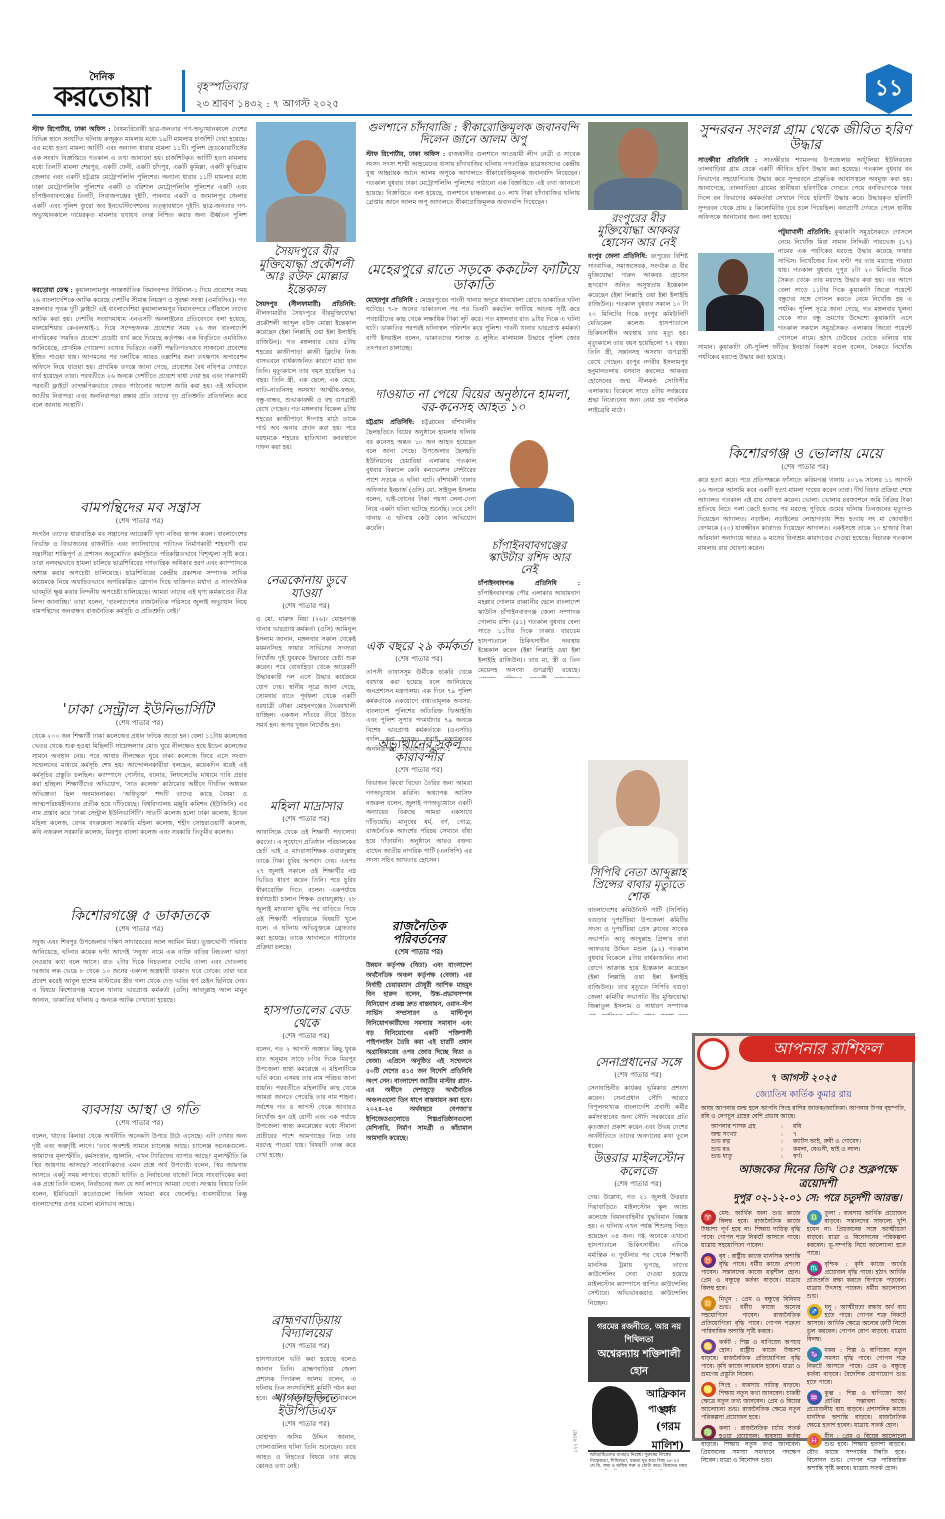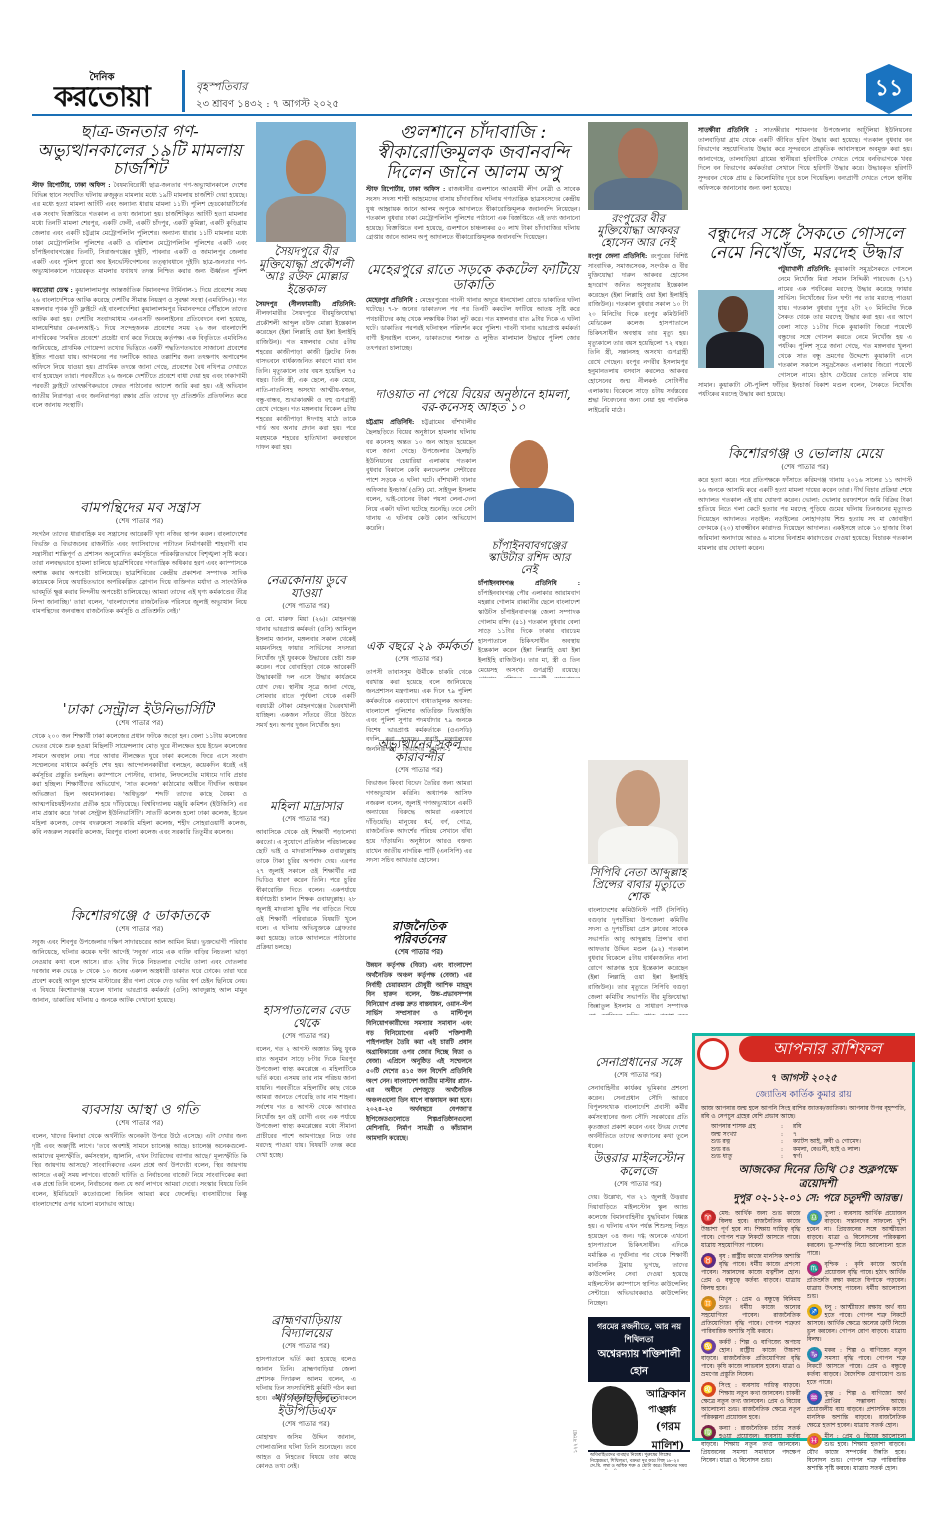--- a/index.html
+++ b/index.html
@@ -22,32 +22,32 @@
   .hl-lg { font-size: 17px; }
   .hl-md { font-size: 14px; }
   .hl-sm { font-size: 12px; }
   .cont { font-size: 7px; text-align: center; color: #333; margin-bottom: 2px; }
   .body { font-size: 6.2px; line-height: 9.6px; text-align: justify; color: #333; overflow: hidden; }
   .body b { color: #111; }
   .photo { background: #b9a99a; position: relative; overflow: hidden; }
   .photo .head { position: absolute; border-radius: 50% 50% 45% 45%; }
   .photo .torso { position: absolute; border-radius: 40% 40% 0 0; }
 
-  .ad { position: absolute; background: #0f172a; color: #fff; text-align: center; }
+  .ad { position: absolute; background: #404040; color: #fff; text-align: center; }
   .ad .a1 { font-size: 8px; font-weight: bold; padding-top: 3px; }
   .ad .a2 { font-size: 10px; font-weight: bold; }
   .ad .mid { background: #fff; color: #111; margin: 2px 0; height: 68px; position: relative; }
   .ad .mid .horse { position: absolute; left: 4px; top: 4px; width: 46px; height: 60px; background: #222; border-radius: 40% 60% 30% 40%; }
   .ad .mid .t1 { position: absolute; left: 54px; top: 4px; font-size: 10px; font-weight: bold; }
   .ad .mid .t2 { position: absolute; left: 60px; top: 20px; font-size: 9px; font-weight: bold; }
   .ad .mid .t3 { position: absolute; left: 58px; top: 36px; font-size: 11px; font-weight: bold; }
   .ad .phone { font-size: 11px; font-weight: bold; font-family: "DejaVu Sans", sans-serif; }
   .ad .a3 { font-size: 7px; padding-bottom: 2px; }
 
-  .rashi { position: absolute; left: 692px; top: 1054px; width: 223px; height: 248px; background: #fbe6dd; border: 3px solid #14b8a6; }
+  .rashi { position: absolute; left: 692px; top: 1054px; width: 223px; height: 248px; background: #fbe6dd; border: 3px solid #737373; }
   .rashi-head { position: relative; height: 32px; }
   .rashi-wheel { position: absolute; left: 2px; top: 2px; width: 32px; height: 32px; border-radius: 50%; background: #fff; border: 3px solid #d42a22; }
   .rashi-title { position: absolute; left: 44px; right: -3px; top: 0; height: 26px; background: #d42a22; color: #fff; font-size: 16px; font-style: italic; text-align: center; line-height: 26px; border-radius: 14px 0 0 14px; }
   .rashi-date { text-align: center; font-size: 10px; font-weight: bold; font-style: italic; margin-top: 2px; }
   .rashi-author { text-align: center; font-size: 9px; color: #2b3f8f; }
   .rashi-intro { font-size: 6px; line-height: 8px; padding: 2px 6px; text-align: justify; }
   .rashi-table { font-size: 6px; line-height: 7.5px; padding: 0 6px; }
   .rashi-row { display: flex; }
   .rashi-row .k { width: 80px; padding-left: 10px; }
   .rashi-row .c { width: 12px; }
@@ -68,21 +68,20 @@
     <span class="mast-name">করতোয়া</span>
   </div>
   <div class="mast-divider"></div>
   <div class="mast-day">বৃহস্পতিবার</div>
   <div class="mast-date">২৩ শ্রাবণ ১৪৩২ : ৭ আগস্ট ২০২৫</div>
   <div class="page-badge">১১</div>
 </div>
 <div class="rule-top"></div>
 
 <div class="col" style="left:32px; top:122px; width:215px;">
-  <div class="hl hl-lg">ছাত্র-জনতার গণ-অভ্যুত্থানকালের ১৯টি মামলায় চার্জশিট</div>
   <div class="body" style="height:96px; margin-top:2px;"><b>স্টাফ রিপোর্টার, ঢাকা অফিস :</b> <span>বৈষম্যবিরোধী ছাত্র-জনতার গণ-অভ্যুত্থানকালে দেশের বিভিন্ন স্থানে সংঘটিত ঘটনায় রুজুকৃত মামলার মধ্যে ১৯টি মামলায় চার্জশিট দেয়া হয়েছে। এর মধ্যে হত্যা মামলা আটটি এবং অন্যান্য ধারায় মামলা ১১টি। পুলিশ হেডকোয়ার্টার্সের এক সংবাদ বিজ্ঞপ্তিতে গতকাল এ তথ্য জানানো হয়। চার্জশিটকৃত আটটি হত্যা মামলার মধ্যে তিনটি মামলা শেরপুর, একটি ফেনী, একটি চাঁদপুর, একটি কুমিল্লা, একটি কুড়িগ্রাম জেলার এবং একটি চট্টগ্রাম মেট্রোপলিটন পুলিশের। অন্যান্য ধারার ১১টি মামলার মধ্যে ঢাকা মেট্রোপলিটন পুলিশের একটি ও বরিশাল মেট্রোপলিটন পুলিশের একটি এবং চাঁপাইনবাবগঞ্জের তিনটি, সিরাজগঞ্জের দুইটি, পাবনার একটি ও জামালপুর জেলার একটি এবং পুলিশ ব্যুরো অব ইনভেস্টিগেশনের তত্ত্বাবধানে দুইটি। ছাত্র-জনতার গণ-অভ্যুত্থানকালে দায়েরকৃত মামলার যথাযথ তদন্ত নিশ্চিত করার জন্য ঊর্ধ্বতন পুলিশ কর্মকর্তাগণ মামলাসমূহ তদারক করছেন। রুজুকৃত অন্যান্য সকল মামলার তদন্ত কার্যক্রম শেষ করে অপরাধীদের বিচারের আওতায় আনতে বাংলাদেশ পুলিশ সচেষ্ট রয়েছে।</span></div>
 </div>
 
 <div class="col" style="left:32px; top:282px; width:215px;">
   <div class="body" style="height:144px; margin-top:3px;"><b>করতোয়া ডেস্ক :</b> <span>কুয়ালালামপুর আন্তর্জাতিক বিমানবন্দর টার্মিনাল-১ দিয়ে প্রবেশের সময় ২৬ বাংলাদেশিকে আটক করেছে দেশটির সীমান্ত নিয়ন্ত্রণ ও সুরক্ষা সংস্থা (এমবিসিএ)। গত মঙ্গলবার পৃথক দুটি ফ্লাইটে এই বাংলাদেশিরা কুয়ালালামপুর বিমানবন্দরে পৌঁছালে তাদের আটক করা হয়। দেশটির সংবাদমাধ্যম এনএসটি অনলাইনের প্রতিবেদনে বলা হয়েছে, মালয়েশিয়ার কেএলআই-১ দিয়ে সন্দেহজনক প্রবেশের সময় ২৬ জন বাংলাদেশি নাগরিকের 'সমন্বিত প্রবেশে' প্রচেষ্টা ব্যর্থ করে দিয়েছে কর্তৃপক্ষ। এক বিবৃতিতে এমবিসিএ জানিয়েছে, প্রাথমিক গোয়েন্দা তথ্যের ভিত্তিতে একটি পদ্ধতিগতভাবে সাজানো প্রবেশের ইঙ্গিত পাওয়া যায়। আগমনের পর দলটিকে আরও তল্লাশির জন্য তৎক্ষণাৎ অপারেশন অফিসে নিয়ে যাওয়া হয়। প্রাথমিক তদন্তে জানা গেছে, প্রবেশের বৈধ নথিপত্র দেখাতে ব্যর্থ হয়েছেন তারা। পরবর্তীতে ২৬ জনকে দেশটিতে প্রবেশে বাধা দেয়া হয় এবং ঢাকাগামী পরবর্তী ফ্লাইটে তাৎক্ষণিকভাবে ফেরত পাঠানোর আদেশ জারি করা হয়। এই অভিযান জাতীয় নিরাপত্তা এবং জননিরাপত্তা রক্ষার প্রতি তাদের দৃঢ় প্রতিশ্রুতি প্রতিফলিত করে বলে জানায় সংস্থাটি।</span></div>
 </div>
 
 <div class="col" style="left:32px; top:500px; width:215px;">
   <div class="hl hl-md">বামপন্থিদের মব সন্ত্রাস</div>
   <div class="cont">(শেষ পাতার পর)</div>
@@ -140,21 +139,21 @@
   <div class="body" style="height:48px;">হাসপাতালে ভর্তি করা হয়েছে বলেও জানান তিনি। ব্রাহ্মণবাড়িয়া জেলা প্রশাসক দিদারুল আলম বলেন, এ ঘটনায় তিন সদস্যবিশিষ্ট কমিটি গঠন করা হবে। কারও কোনো গাফিলতি থাকলে ব্যবস্থা নেওয়া হবে।</div>
 </div>
 
 <div class="col" style="left:256px; top:1392px; width:100px;">
   <div class="hl hl-sm">খাগড়াছড়িতে ইউপিডিএফ</div>
   <div class="cont">(শেষ পাতার পর)</div>
   <div class="body" style="height:40px;">মোহাম্মদ জসিম উদ্দিন জানান, গোলাগুলির ঘটনা তিনি শুনেছেন। তবে আহত ও নিহতের বিষয়ে তার কাছে কোনও তথ্য নেই।</div>
 </div>
 
 <div class="col" style="left:366px; top:122px; width:214px;">
-  <div class="hl hl-md" style="font-size:18px;">গুলশানে চাঁদাবাজি : স্বীকারোক্তিমূলক জবানবন্দি দিলেন জানে আলম অপু</div>
+  <div class="hl hl-md" style="font-size:11px;">গুলশানে চাঁদাবাজি : স্বীকারোক্তিমূলক জবানবন্দি দিলেন জানে আলম অপু</div>
   <div class="body" style="height:96px; margin-top:3px;"><b>স্টাফ রিপোর্টার, ঢাকা অফিস :</b> <span>রাজধানীর গুলশানে আওয়ামী লীগ নেত্রী ও সাবেক সংসদ সদস্য শাম্মী আহমেদের বাসায় চাঁদাবাজির ঘটনায় গণতান্ত্রিক ছাত্রসংসদের কেন্দ্রীয় যুগ্ম আহ্বায়ক জানে আলম অপুকে আদালতে স্বীকারোক্তিমূলক জবানবন্দি নিয়েছেন। গতকাল বুধবার ঢাকা মেট্রোপলিটন পুলিশের পাঠানো এক বিজ্ঞপ্তিতে এই তথ্য জানানো হয়েছে। বিজ্ঞপ্তিতে বলা হয়েছে, গুলশানে চাঞ্চল্যকর ৫০ লাখ টাকা চাঁদাবাজির ঘটনায় গ্রেপ্তার জানে আলম অপু আদালতে স্বীকারোক্তিমূলক জবানবন্দি দিয়েছেন।</span></div>
 </div>
 
 <div class="col" style="left:366px; top:262px; width:214px;">
   <div class="hl hl-md" style="font-size:13.5px;">মেহেরপুরে রাতে সড়কে ককটেল ফাটিয়ে ডাকাতি</div>
   <div class="body" style="height:108px; margin-top:3px;"><b>মেহেরপুর প্রতিনিধি :</b> <span>মেহেরপুরের গাংনী থানার অদূরে ধানখোলা রোডে ডাকাতির ঘটনা ঘটেছে। ৭-৮ জনের ডাকাতদল পর পর তিনটি ককটেল ফাটিয়ে আতঙ্ক সৃষ্টি করে পথচারীদের কাছ থেকে লক্ষাধিক টাকা লুট করে। গত মঙ্গলবার রাত ৯টার দিকে এ ঘটনা ঘটে। ডাকাতির পরপরই ঘটনাস্থল পরিদর্শন করে পুলিশ। গাংনী থানার ভারপ্রাপ্ত কর্মকর্তা বাণী ইসরাইল বলেন, ডাকাতদের শনাক্ত ও লুণ্ঠিত মালামাল উদ্ধারে পুলিশ জোর তৎপরতা চালাচ্ছে।</span></div>
 </div>
 
 <div class="col" style="left:366px; top:388px; width:214px;">
   <div class="hl hl-md" style="font-size:12px;">দাওয়াত না পেয়ে বিয়ের অনুষ্ঠানে হামলা, বর-কনেসহ আহত ১০</div>
@@ -227,25 +226,25 @@
     <div class="t2">পাওয়ার</div>
     <div class="t3">(গরম মালিশ)</div>
   </div>
   <div style="background:#fff; color:#111; font-size:4.5px; line-height:5.5px; padding:0 2px; height:18px; overflow:hidden; text-align:left;">অবিবাহিতদের ব্যবহার নিষেধ। পুরুষের লিঙ্গের নিস্তেজতা, শিথিলতা, বক্রতা দূর করে লিঙ্গ ১৮-২০ সে.মি. লম্বা ও অধিক শক্ত ও মোটা করে। মিলনের সময় ৪০-৫০ মি: বৃদ্ধি করে। এক ফাইলই যথেষ্ট, ব্যবহারের সাথে সাথে রেজাল্ট, মূল্য ৮০০/-</div>
   <div class="phone"><span>আফ্রিকান হার্বাল</span><span>01319399890</span></div>
   <div class="a3">বন্দর সিলেট। কুরিয়ারে পাঠানো হয়।</div>
 </div>
 <div class="side-note">১২২ সংখ্যা</div>
 
 <div class="col" style="left:698px; top:122px; width:214px;">
+  <div class="hl hl-md" style="font-size:13.5px;">সুন্দরবন সংলগ্ন গ্রাম থেকে জীবিত হরিণ উদ্ধার</div>
   <div class="body" style="height:72px; margin-top:3px;"><b>সাতক্ষীরা প্রতিনিধি :</b> <span>সাতক্ষীরার শ্যামনগর উপজেলার আটুলিয়া ইউনিয়নের তালবাড়িয়া গ্রাম থেকে একটি জীবিত হরিণ উদ্ধার করা হয়েছে। গতকাল বুধবার বন বিভাগের সহযোগিতায় উদ্ধার করে সুন্দরবনে প্রাকৃতিক আবাসস্থলে অবমুক্ত করা হয়। জানাগেছে, তালবাড়িয়া গ্রামের স্থানীয়রা হরিণটিকে দেখতে পেয়ে বনবিভাগকে খবর দিলে বন বিভাগের কর্মকর্তারা সেখানে গিয়ে হরিণটি উদ্ধার করে। উদ্ধারকৃত হরিণটি সুন্দরবন থেকে প্রায় ৫ কিলোমিটার দূরে চলে গিয়েছিল। বন্যপ্রাণী দেখতে পেলে স্থানীয় অফিসকে জানানোর জন্য বলা হয়েছে।</span></div>
 </div>
 
 <div class="col" style="left:698px; top:224px; width:214px;">
-  <div class="hl hl-lg">বন্ধুদের সঙ্গে সৈকতে গোসলে নেমে নিখোঁজ, মরদেহ উদ্ধার</div>
   <div style="position:relative; margin-top:3px;">
     <div class="photo" style="position:absolute; left:0; top:26px; width:76px; height:78px; background:#8fb9c9;">
       <div class="head" style="left:20px; top:6px; width:30px; height:36px; background:#5a3a2a;"></div>
       <div class="torso" style="left:8px; top:42px; width:58px; height:40px; background:#1e1f26;"></div>
     </div>
     <div class="body" style="height:190px; text-indent:0;"><span style="float:left; width:80px; height:82px; margin-top:24px;"></span><b>পটুয়াখালী প্রতিনিধি:</b> <span>কুয়াকাটা সমুদ্রসৈকতে গোসলে নেমে নিখোঁজ মিরা সামান সিদ্দিকী পারভেজ (১৭) নামের এক পর্যটকের মরদেহ উদ্ধার করেছে ফায়ার সার্ভিস। নিখোঁজের তিন ঘণ্টা পর তার মরদেহ পাওয়া যায়। গতকাল বুধবার দুপুর ২টা ২০ মিনিটের দিকে সৈকত থেকে তার মরদেহ উদ্ধার করা হয়। এর আগে বেলা সাড়ে ১১টার দিকে কুয়াকাটা জিরো পয়েন্টে বন্ধুদের সঙ্গে গোসল করতে নেমে নিখোঁজ হয় এ পর্যটক। পুলিশ সূত্রে জানা গেছে, গত মঙ্গলবার খুলনা থেকে সাত বন্ধু ভ্রমণের উদ্দেশ্যে কুয়াকাটা এসে গতকাল সকালে সমুদ্রসৈকত এলাকার জিরো পয়েন্টে গোসলে নামে। হঠাৎ ঢেউয়ের তোড়ে তলিয়ে যায় সামান। কুয়াকাটা নৌ-পুলিশ ফাঁড়ির ইনচার্জ বিকাশ মণ্ডল বলেন, সৈকতে নিখোঁজ পর্যটকের মরদেহ উদ্ধার করা হয়েছে।</span></div>
   </div>
 </div>
 
 <div class="col" style="left:698px; top:446px; width:214px;">

